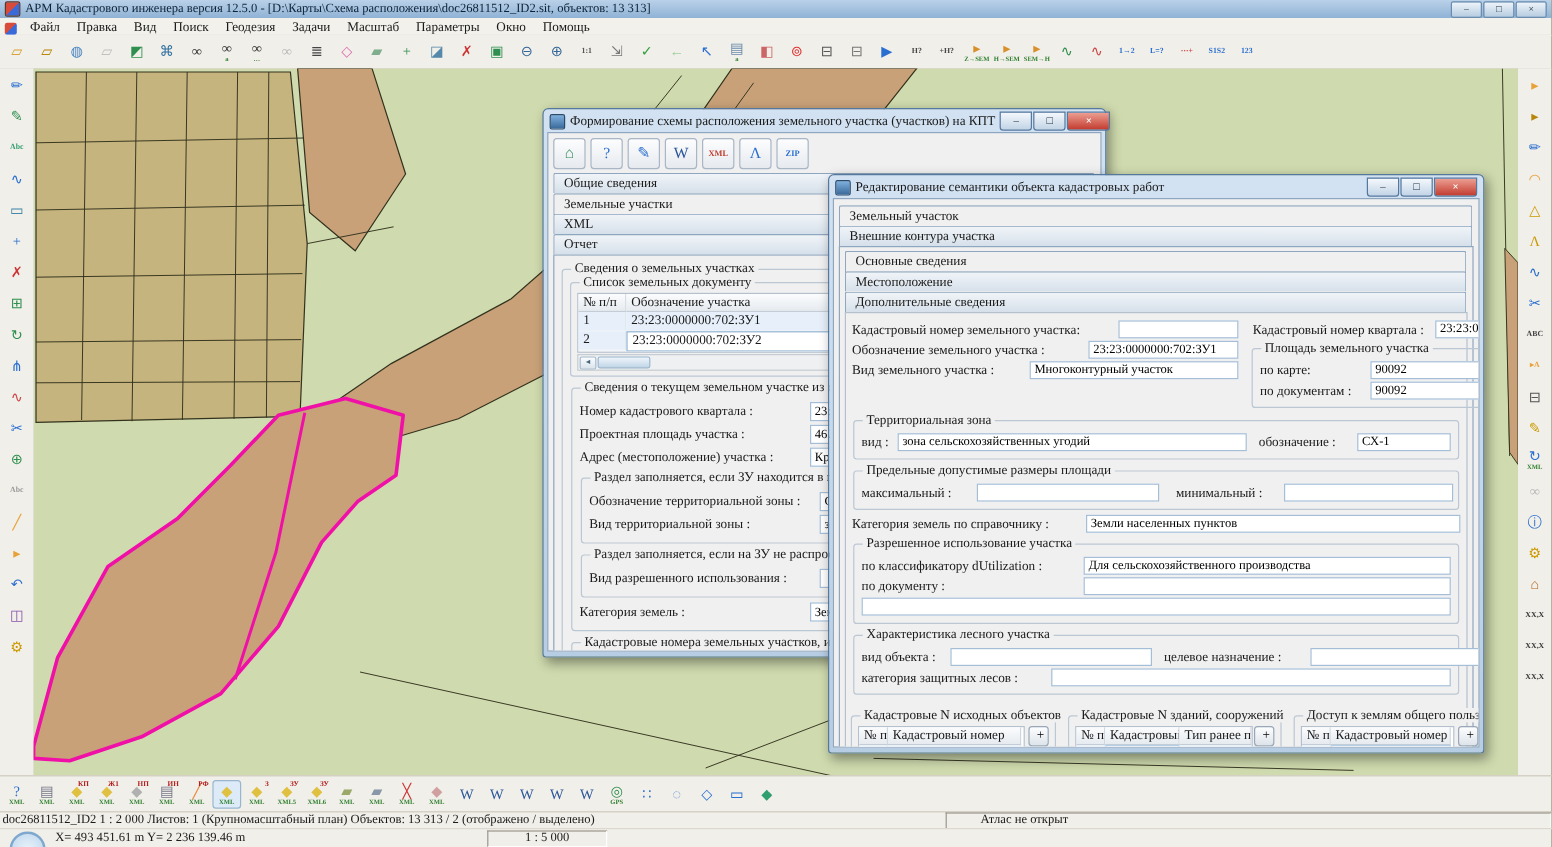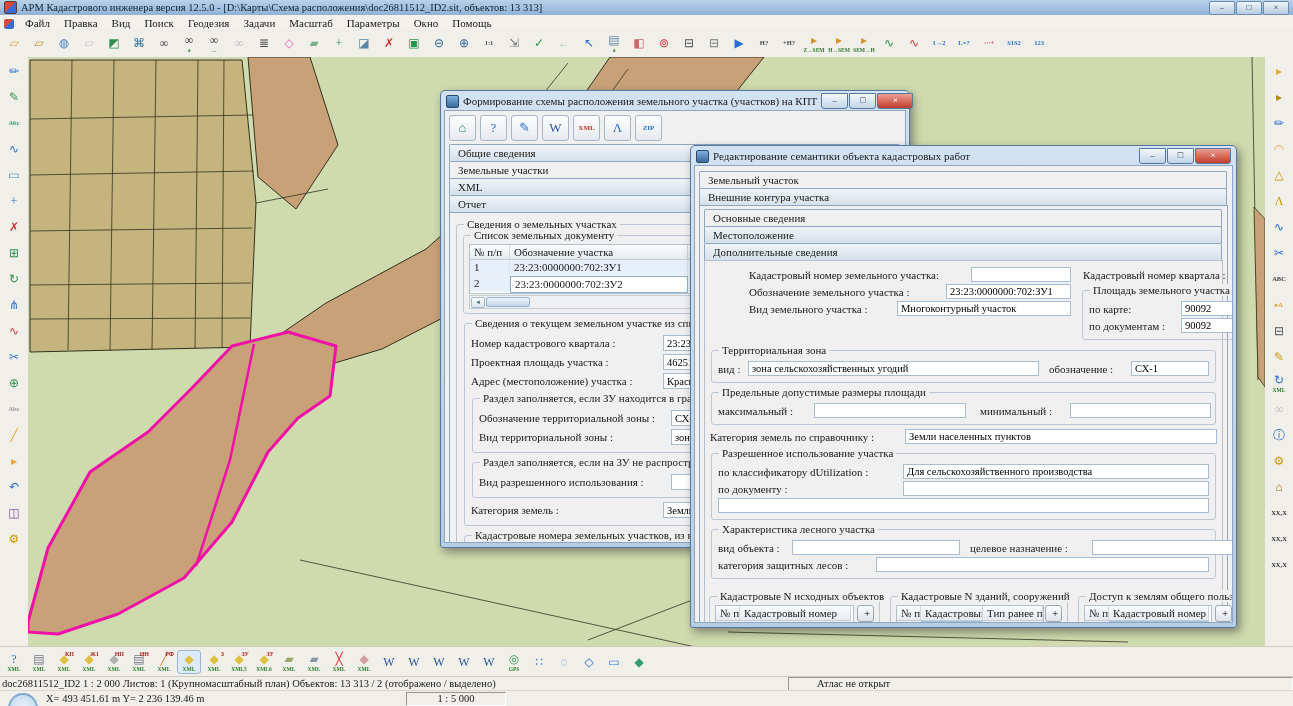--- a/index.html
+++ b/index.html
@@ -47,21 +47,21 @@
   .cell.atlas{flex:1;padding-left:28px;}
   .globe{width:26px;height:26px;border-radius:50%;border:2px solid #7fa8cf;background:radial-gradient(#eaf3fb,#bcd6ec);
          margin:4px 8px -14px 8px;flex:none;}
   .xy{width:300px;flex:none;}
   .cell.scale{width:90px;flex:none;text-align:center;margin-left:60px;}
   .cell.doc{width:330px;flex:none;}
   .cell.rest{flex:1;border:none;}
   
   .dlg{position:absolute;background:linear-gradient(#d2e2f2,#b7cde4);border:1px solid #55789e;
        border-radius:5px 5px 3px 3px;box-shadow:3px 4px 10px rgba(0,0,0,.4);padding:1px 3px 3px;box-sizing:border-box;}
-  .d1{left:440px;top:90px;width:470px;height:458px;z-index:5;}
+  .d1{left:452px;top:90px;width:470px;height:458px;z-index:5;}
   .d2{left:690px;top:145px;width:547px;height:483px;z-index:6;}
   .dlg-tb{height:18px;display:flex;align-items:center;gap:4px;padding:0 2px;white-space:nowrap;}
   .dlg-ic{width:11px;height:11px;flex:none;background:linear-gradient(#7fb0de,#3a6a9a);border:1px solid #2a4a6a;border-radius:2px;}
   .dlg-btns{margin-left:auto;display:flex;gap:1px;}
   .db{width:25px;height:14px;font-size:9px;line-height:12px;text-align:center;color:#234;
       background:linear-gradient(#f4f8fc,#c2d4e6);border:1px solid #55789e;border-radius:0 0 3px 3px;}
   .db.close{width:34px;background:linear-gradient(#ec9e92,#c23b2e);color:#fff;font-weight:bold;}
   .dlg-body{background:#f0f0f0;border:1px solid #8ea6bf;height:calc(100% - 19px);box-sizing:border-box;
             padding:4px;overflow:hidden;position:relative;}
   
@@ -100,21 +100,21 @@
   .d1 .fr label{width:203px;}
   .d1 .grp .grp .fr label{width:192px;}
   .d1 .inp{width:186px;}
   .d1 .tbl .trow:nth-child(2) .td:nth-child(2){background:#fff;border:1px solid #8fb3d3;height:17px;}
   
   .d2 .fr{margin:2px 1px;}
   .d2 .inp{height:15px;}
   .page1{border:1px solid #8ea6bf;background:#f0f0f0;padding:3px 4px 2px;}
   .page2{border:1px solid #b4c0cc;background:#f0f0f0;padding:4px 4px 2px;}
   .cols{display:flex;gap:6px;}
-  .colL{width:328px;flex:none;margin-left:39px;}
+  .colL{width:328px;flex:none;}
   .colR{flex:1;}
   .triple{display:flex;gap:10px;margin-top:8px;}
   .mini{display:flex;align-items:flex-start;}
   .minibox{height:76px;}
 </style>
 </head>
 <body>
 
 <div class="app">
 

